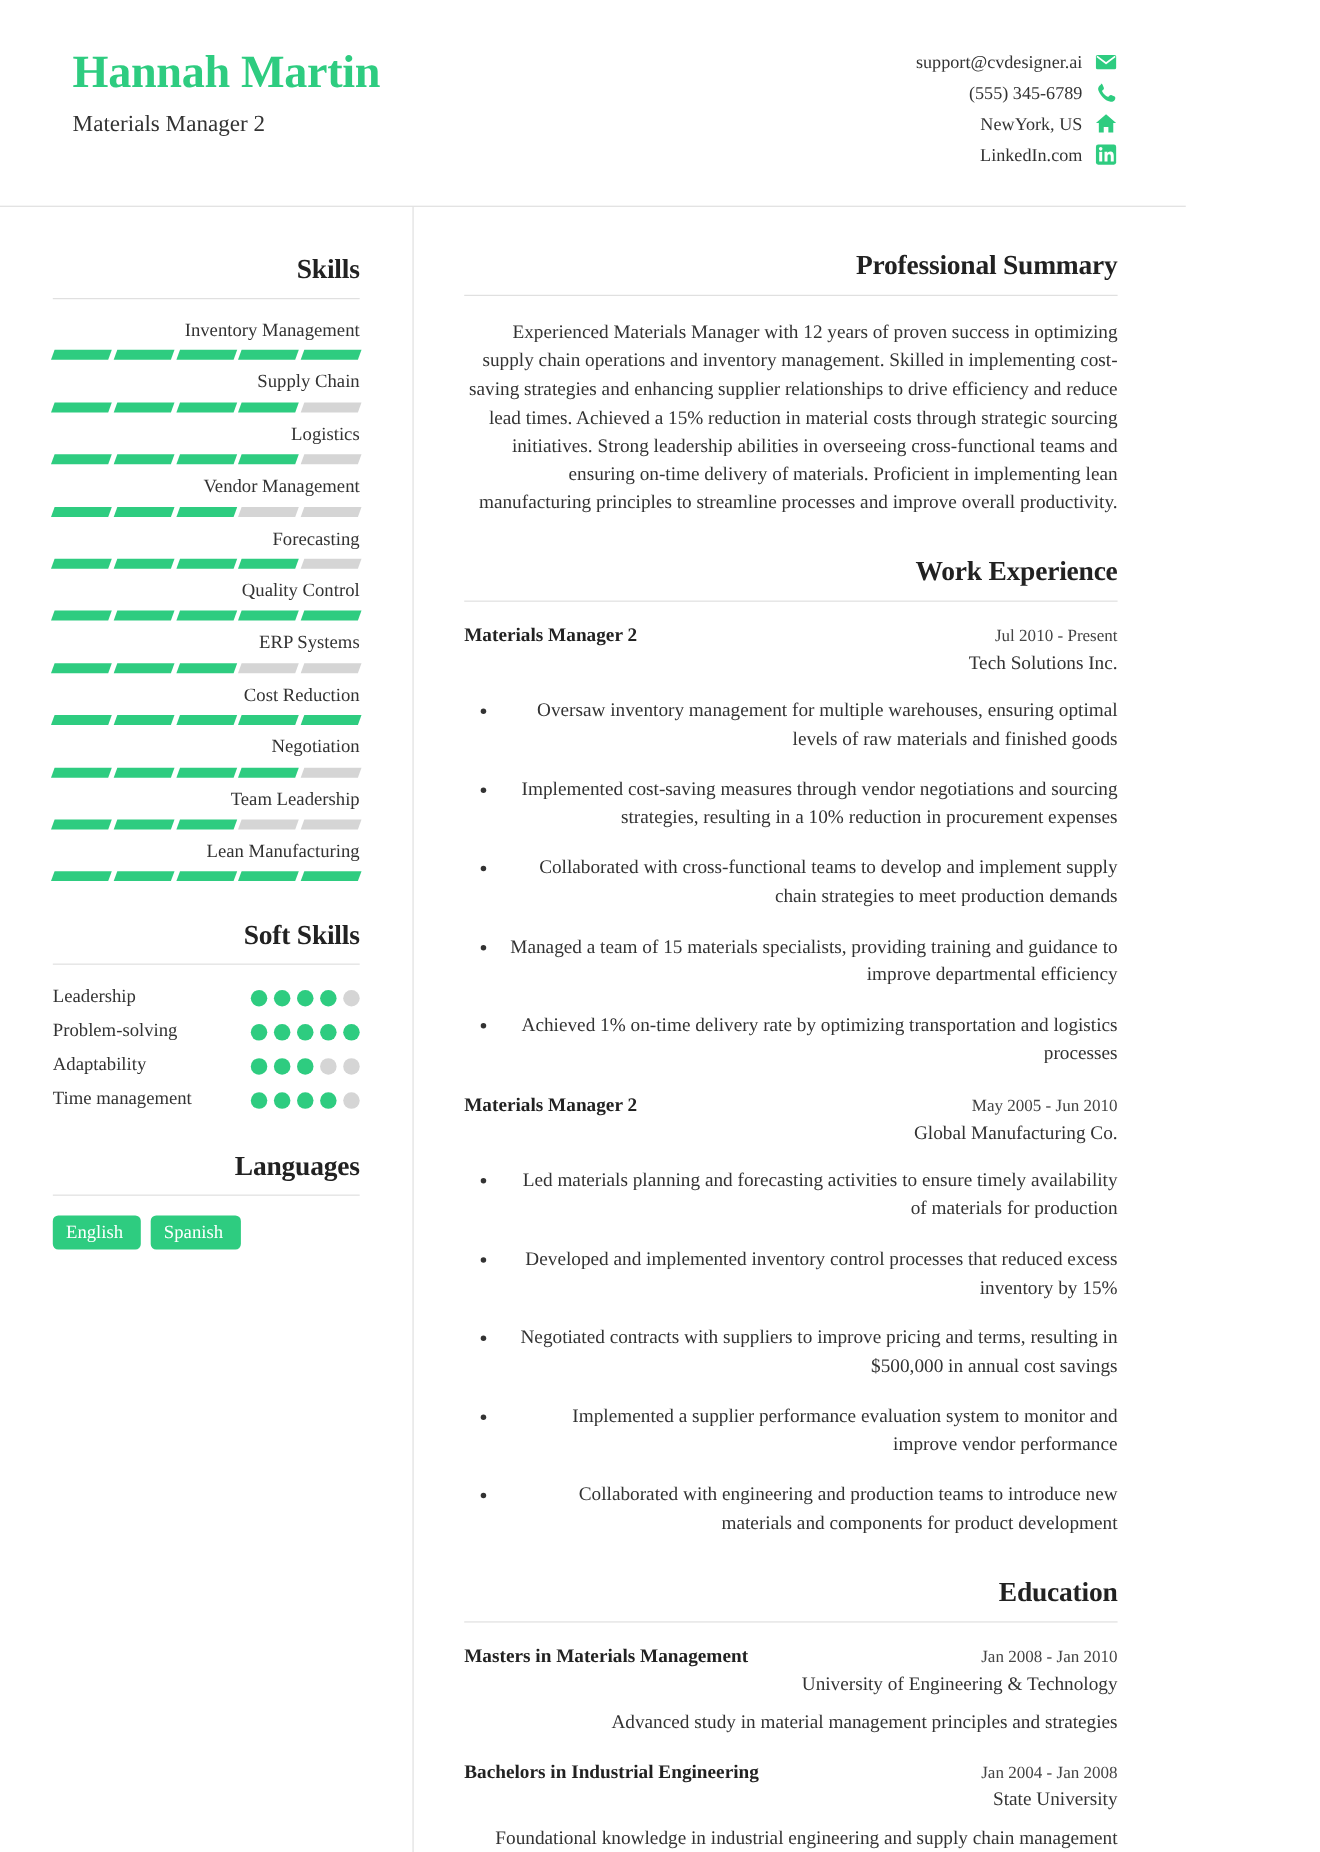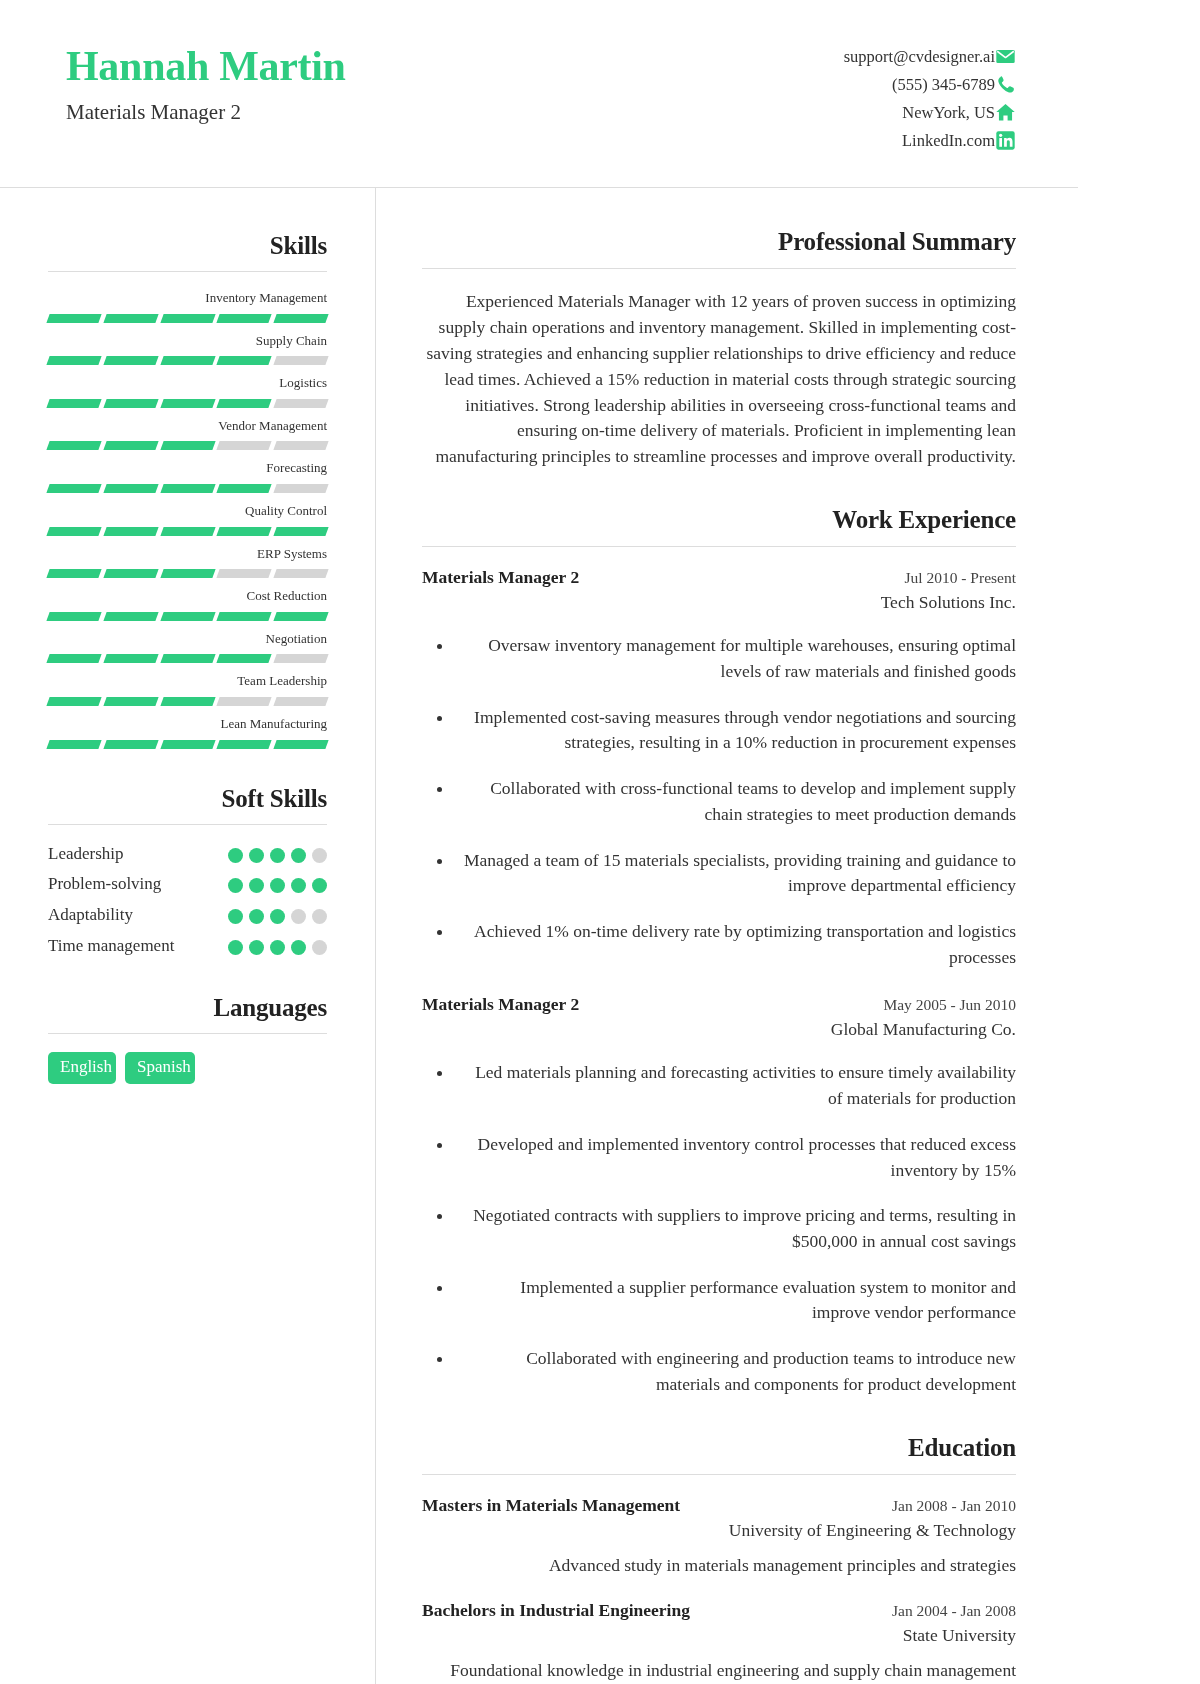--- a/index.html
+++ b/index.html
@@ -44,21 +44,21 @@
     display: flex;
     flex-direction: column;
     align-items: flex-end;
     gap: 7px;
     padding-top: 12px;
   }
   .contact-row {
     display: flex;
     align-items: center;
     justify-content: flex-end;
-    gap: 0;
+    gap: 11px;
     font-size: 16.5px;
     color: #333333;
     white-space: nowrap;
   }
   .contact-icon {
     width: 21px;
     height: 21px;
     display: inline-flex;
     align-items: center;
     justify-content: center;
@@ -100,21 +100,21 @@
   .sec-rule-right {
     border-bottom: 1px solid #dddddd;
     margin-top: 12px;
     margin-bottom: 20px;
   }
   .sec-block { margin-bottom: 36px; }
 
   
   .skill-item { margin-bottom: 6px; }
   .skill-name {
-    font-size: 13px;
+    font-size: 17px;
     color: #333333;
     margin-bottom: 8px;
     line-height: 1.2;
   }
   .skill-bar {
     display: flex;
     gap: 5px;
     width: 279px;
     margin-bottom: 10px;
   }
@@ -147,21 +147,21 @@
     background: #d5d5d5;
   }
   .dot.on { background: #2ECC80; }
 
   
   .lang-wrap { display: flex; flex-wrap: wrap; gap: 9px; }
   .lang-chip {
     background: #2ECC80;
     color: #ffffff;
     font-size: 17px;
-    padding: 5px 4px 6px 12px;
+    padding: 5px 16px 6px 12px;
     border-radius: 5px;
     line-height: 1.2;
   }
 
   
   .summary-text {
     font-size: 17.5px;
     line-height: 1.48;
     color: #333333;
   }
@@ -483,21 +483,21 @@
       <div class="sec-block">
         <div class="sec-head-right">Education</div>
         <div class="sec-rule-right"></div>
         <div id="education-list">
             <div class="edu-entry">
               <div class="entry-head">
                 <div class="entry-role">Masters in Materials Management</div>
                 <div class="entry-date">Jan 2008 - Jan 2010</div>
               </div>
               <div class="entry-org">University of Engineering &amp; Technology</div>
-              <div class="edu-desc">Advanced study in materials management principles and strategies</div>
+              <div class="edu-desc">Advanced study in material management principles and strategies</div>
             </div>
             <div class="edu-entry">
               <div class="entry-head">
                 <div class="entry-role">Bachelors in Industrial Engineering</div>
                 <div class="entry-date">Jan 2004 - Jan 2008</div>
               </div>
               <div class="entry-org">State University</div>
               <div class="edu-desc">Foundational knowledge in industrial engineering and supply chain management</div>
             </div>
           </div>

